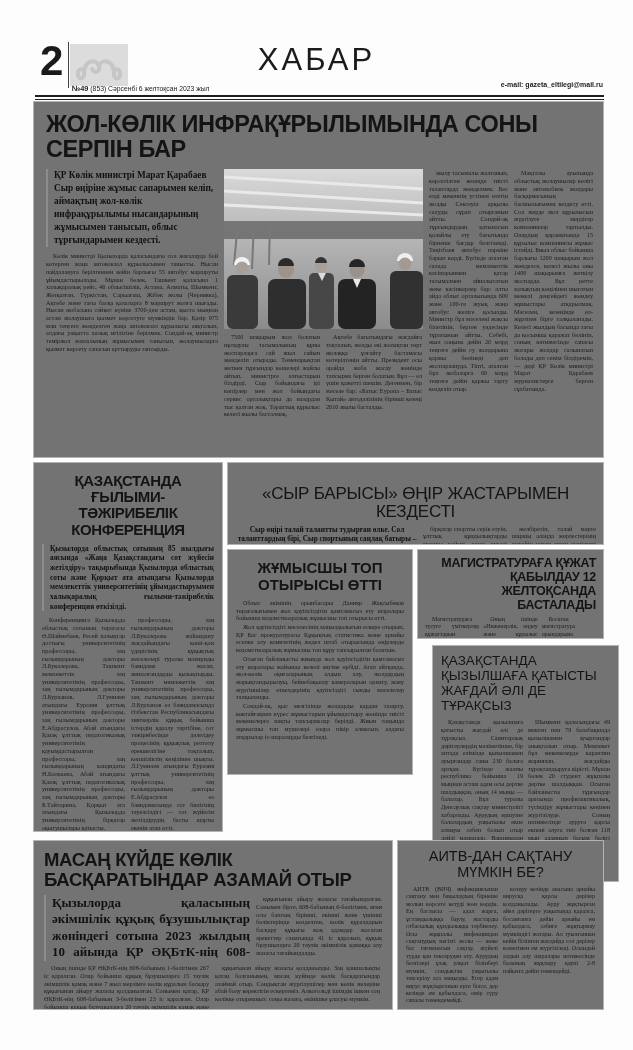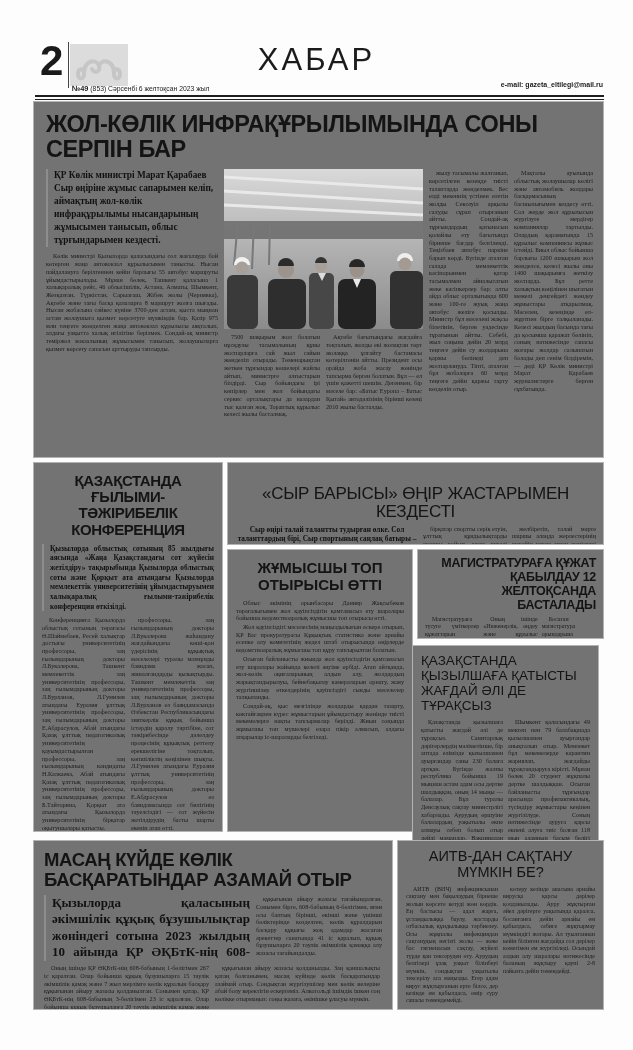--- a/index.html
+++ b/index.html
@@ -14,23 +14,23 @@
   .masthead{position:absolute;left:0;right:0;top:44px;text-align:center;
             font:400 31px/1 "Liberation Sans",sans-serif;letter-spacing:3px;color:#1b1b1b;}
   .hdr-mail{position:absolute;right:30px;top:81px;font:bold 7px/1 "Liberation Sans",sans-serif;color:#1b1b1b;}
   .hdr-rule{position:absolute;left:35px;top:95px;width:569px;height:2px;
             border-top:2.5px solid #1f1f1f;border-bottom:1px solid #1f1f1f;}
   
   .box{position:absolute;background:#737373;border:1px solid #b3b3b3;box-sizing:border-box;overflow:hidden;}
   #box-transport{left:33px;top:101px;width:571px;height:357px;padding:8px 10px 6px 12px;}
   #box-conf{left:33px;top:462px;width:190px;height:370px;padding:8px 8px 6px 8px;}
   #box-barysy{left:227px;top:462px;width:377px;height:83px;padding:22px 8px 4px 8px;}
-  #box-work{left:227px;top:549px;width:186px;height:283px;padding:8px 8px 6px 8px;}
+  #box-work{left:227px;top:549px;width:186px;height:226px;padding:8px 8px 6px 8px;}
   #box-mag{left:417px;top:549px;width:187px;height:90px;padding:6px 7px 4px 7px;}
-  #box-measles{left:412px;top:645px;width:187px;height:237px;padding:7px 8px 18px 8px;}
+  #box-measles{left:432px;top:645px;width:187px;height:237px;padding:7px 8px 18px 8px;}
   #box-drunk{left:33px;top:840px;width:360px;height:170px;padding:8px 10px 5px 10px;}
   #box-hiv{left:397px;top:840px;width:207px;height:170px;padding:7px 8px 5px 8px;}
   
   .h-transport{font:bold 23.5px/1.05 "Liberation Sans",sans-serif;letter-spacing:-0.4px;margin:2px 0 8px 0;}
   .h-conf{font:bold 15px/1.08 "Liberation Sans",sans-serif;letter-spacing:-0.4px;text-align:center;margin:2px 0 6px 0;}
   .h-barysy{font:400 17px/1.05 "Liberation Sans",sans-serif;letter-spacing:-0.2px;text-align:center;margin:0 0 4px 0;}
   .h-work{font:bold 15px/1.1 "Liberation Sans",sans-serif;text-align:center;margin:2px 0 6px 0;}
   .h-mag{font:bold 12.5px/1.12 "Liberation Sans",sans-serif;letter-spacing:-0.3px;text-align:right;margin:0 0 4px 0;}
   .h-measles{font:400 13.5px/1.12 "Liberation Sans",sans-serif;margin:0 0 5px 0;}
   .h-drunk{font:bold 18.5px/1.06 "Liberation Sans",sans-serif;letter-spacing:-0.3px;margin:1px 0 6px 0;}

